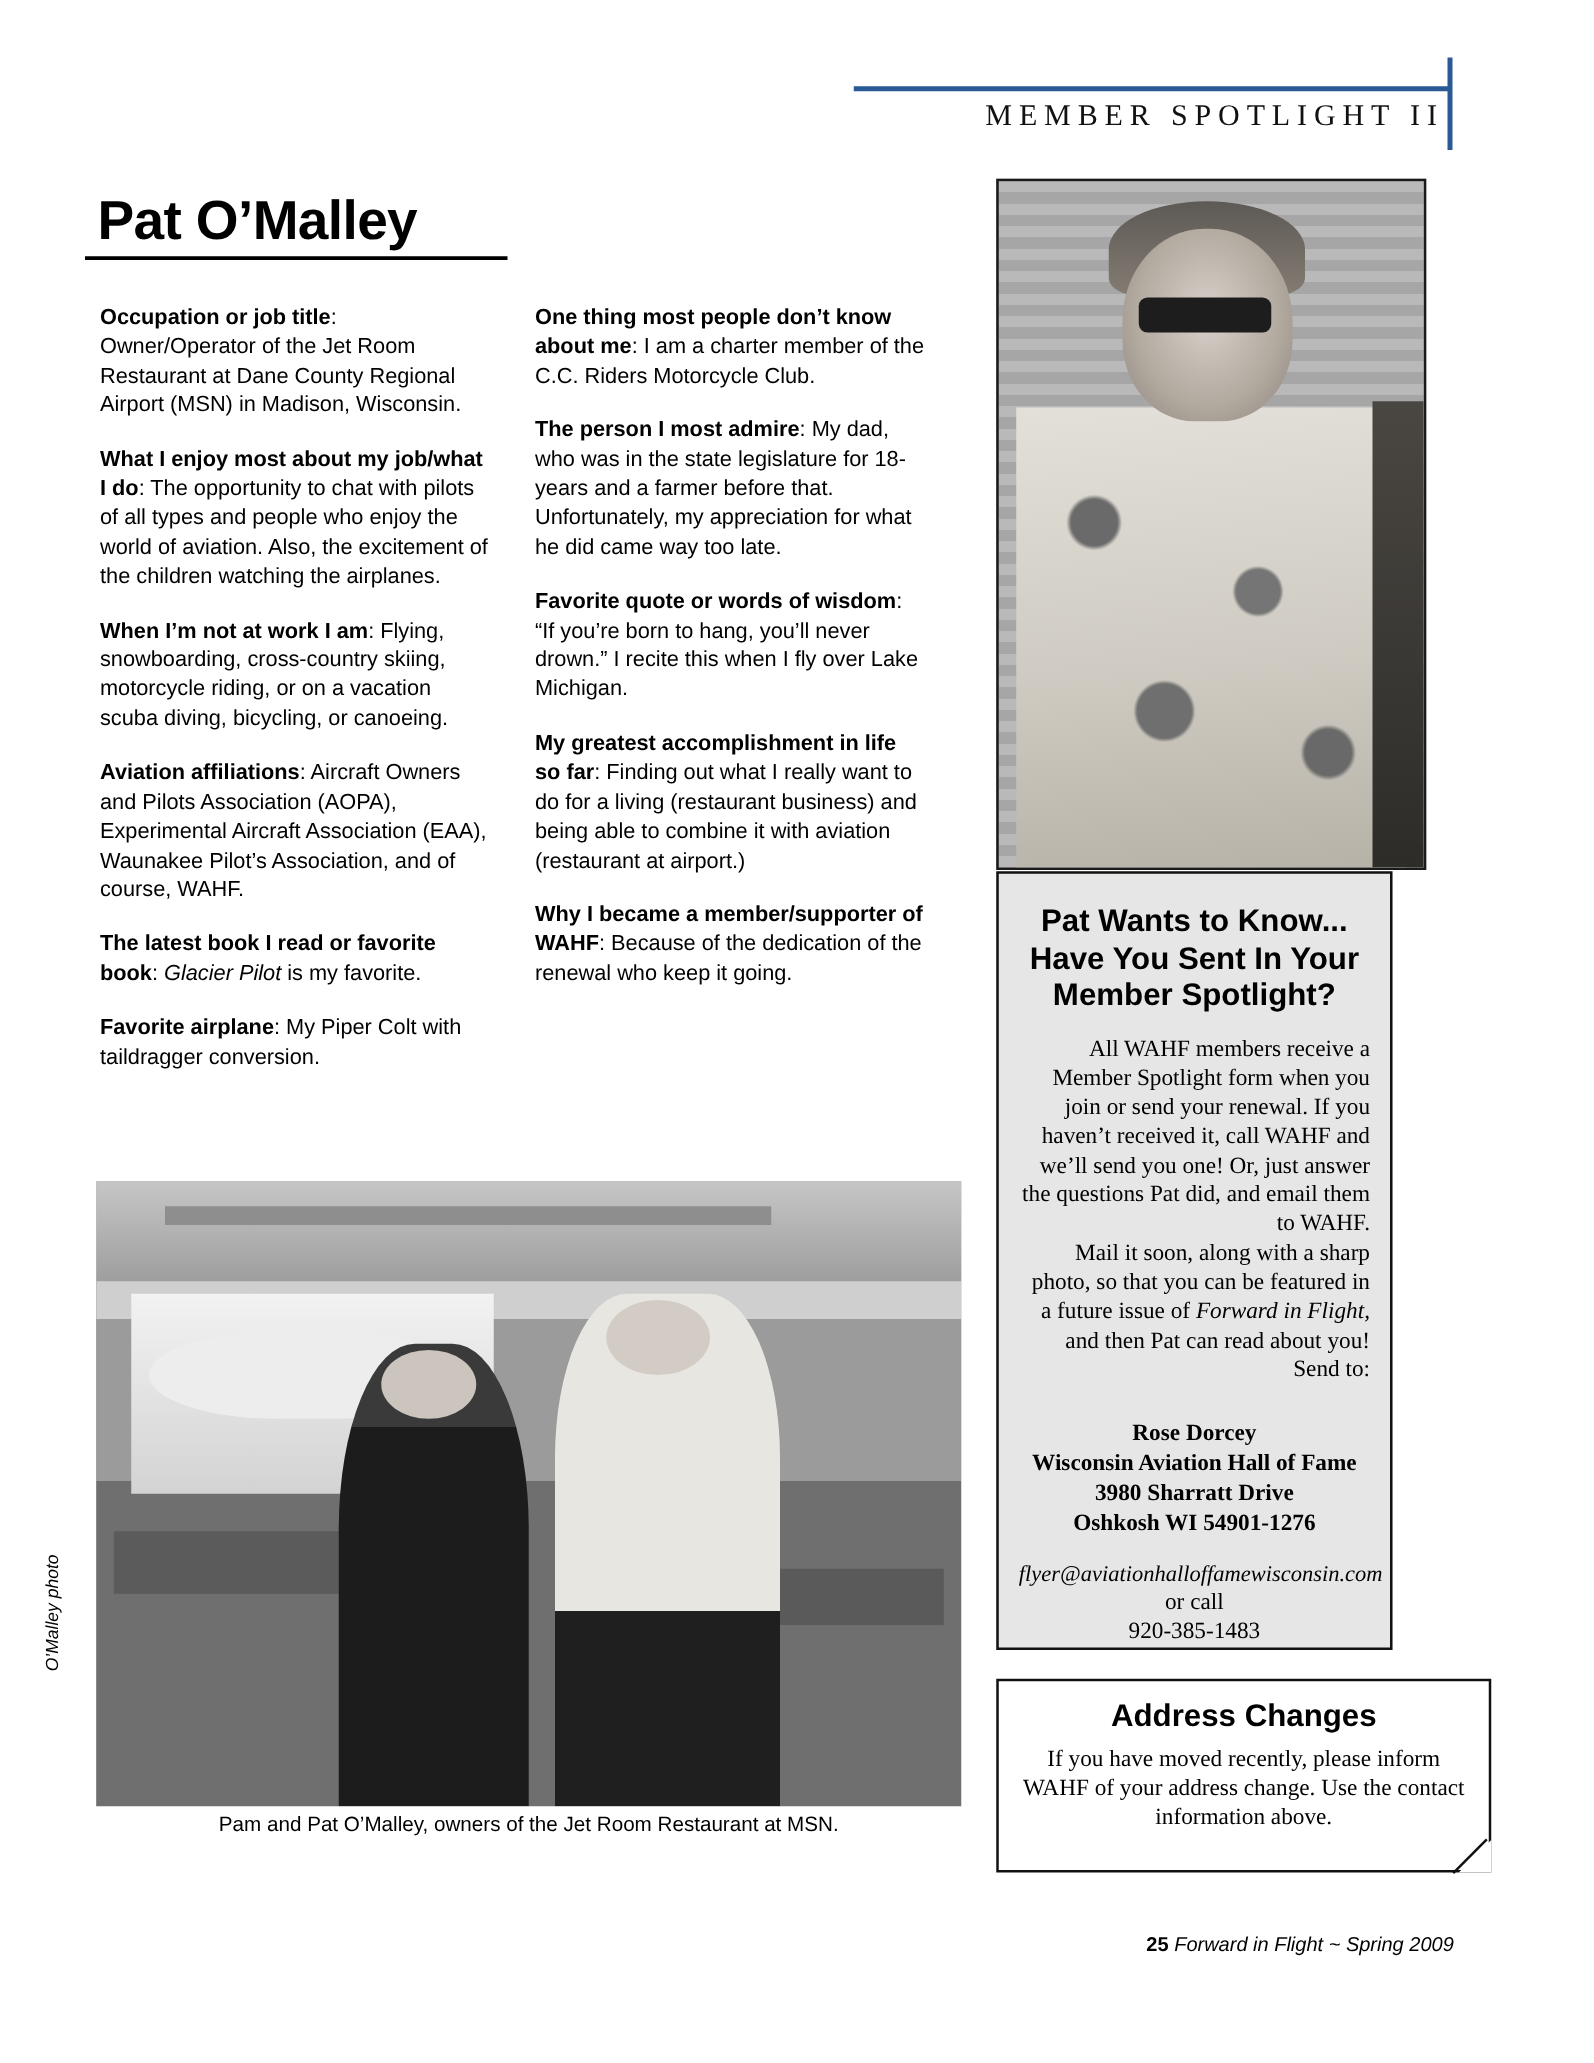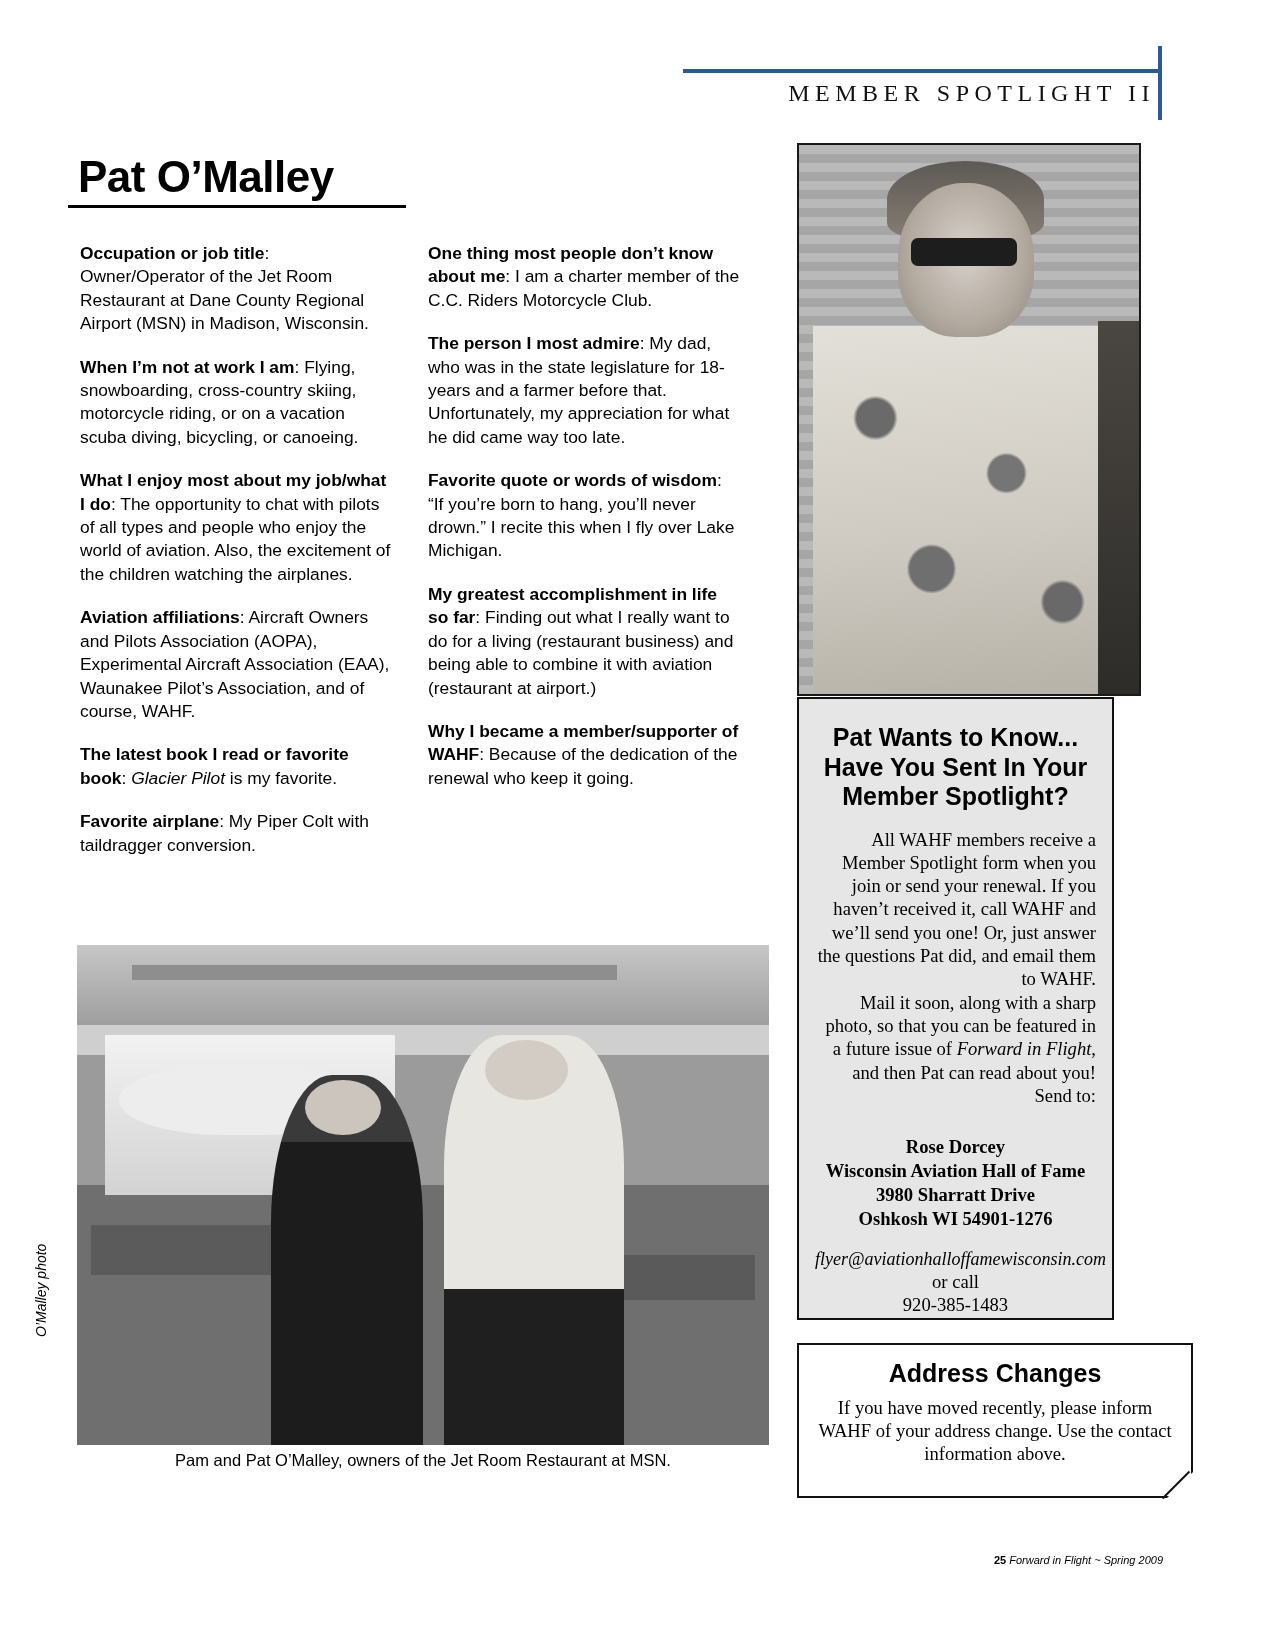--- a/index.html
+++ b/index.html
@@ -203,21 +203,21 @@
     font-family: "Liberation Serif", serif;
     font-size: 18.6px;
     line-height: 1.24;
     text-align: center;
   }
 
   
   #footer {
     position: absolute;
     right: 112px; bottom: 84px;
-    font-size: 11px;
+    font-size: 16px;
     font-style: italic;
     text-align: right;
     white-space: nowrap;
   }
   #footer .pg { font-weight: bold; font-style: normal; }
 
   
   .ph-bg { position:absolute; inset:0; }
   .ph-stripes {
     position:absolute; left:0; top:0; width:100%; height:100%;
@@ -311,25 +311,25 @@
   <div id="name-underline"></div>
 
   <div id="columns">
     <div class="col">
 
       <p class="qa">
         <span class="q">Occupation or job title</span><span>: Owner/Operator of the Jet Room Restaurant at Dane County Regional Airport (MSN) in Madison, Wisconsin.</span>
       </p>
 
       <p class="qa">
+        <span class="q">What I enjoy most about my job/what I do</span><span>: The opportunity to chat with pilots of all types and people who enjoy the world of aviation. Also, the excitement of the children watching the airplanes.</span>
+      </p>
+
+      <p class="qa">
         <span class="q">When I’m not at work I am</span><span>: Flying, snowboarding, cross-country skiing, motorcycle riding, or on a vacation scuba diving, bicycling, or canoeing.</span>
-      </p>
-
-      <p class="qa">
-        <span class="q">What I enjoy most about my job/what I do</span><span>: The opportunity to chat with pilots of all types and people who enjoy the world of aviation. Also, the excitement of the children watching the airplanes.</span>
       </p>
 
       <p class="qa">
         <span class="q">Aviation affiliations</span><span>: Aircraft Owners and Pilots Association (AOPA), Experimental Aircraft Association (EAA), Waunakee Pilot’s Association, and of course, WAHF.</span>
       </p>
 
       <p class="qa">
         <span class="q">The latest book I read or favorite book</span><span>: </span><span class="it">Glacier Pilot</span><span> is my favorite.</span>
       </p>
 

